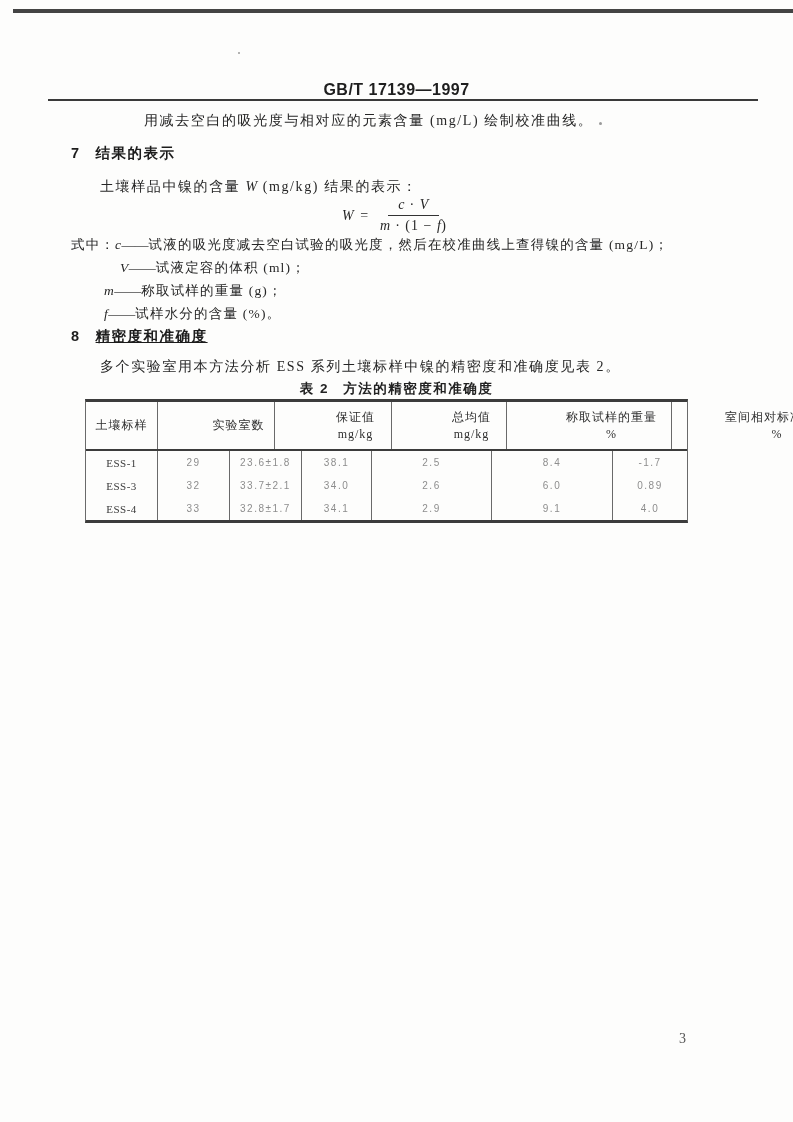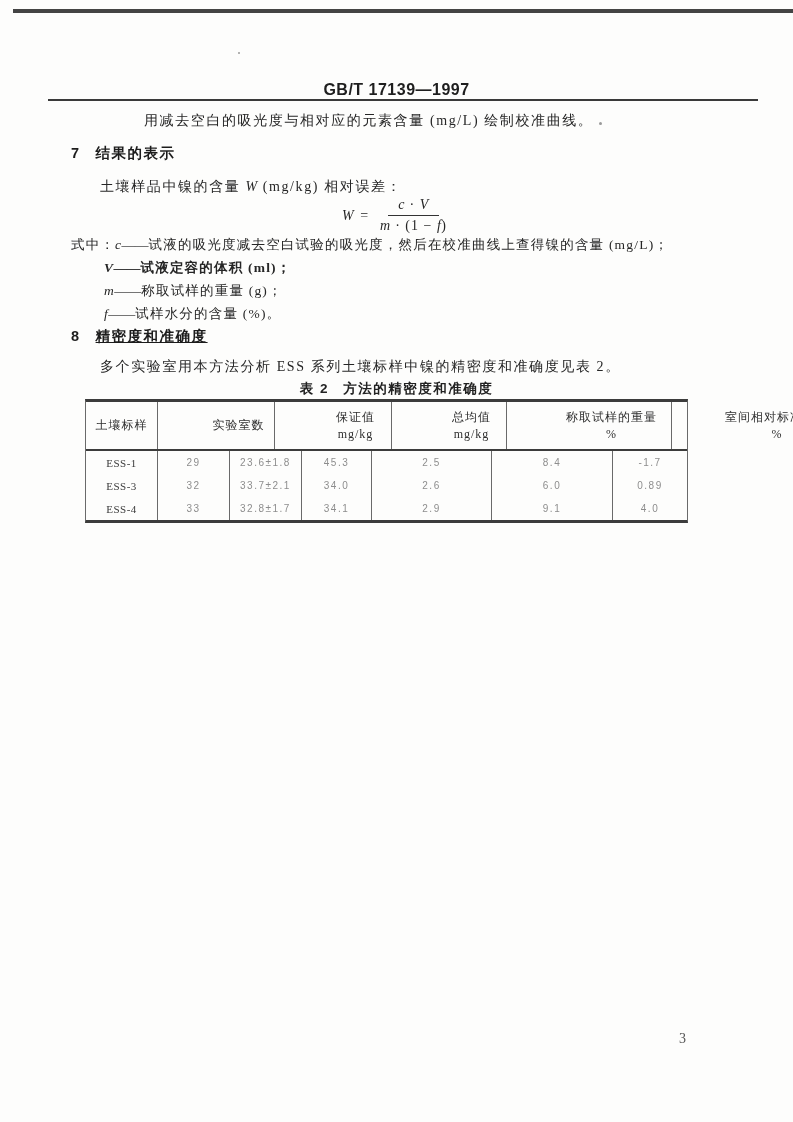--- a/index.html
+++ b/index.html
@@ -59,21 +59,21 @@
   .fraction{display:inline-flex;flex-direction:column;align-items:center;text-align:center;}
   .fraction .num{padding:0 10px 2px 10px;border-bottom:1.5px solid #333;line-height:16px;letter-spacing:1px;}
   .fraction .den{padding:2px 4px 0 4px;line-height:16px;letter-spacing:1px;}
 
   
   .def-line{
     position:absolute;
     font-size:13.5px;letter-spacing:1.2px;color:#262626;white-space:nowrap;line-height:19px;
   }
   .def-c{top:235px;left:71px;}
-  .def-v{top:258px;left:104px;font-weight:bold;}
+  .def-v{top:258px;left:120px;}
   .def-m{top:281px;left:104px;}
   .def-f{top:304px;left:104px;}
   .def-line .dash{letter-spacing:0;}
 
   
   .tbl-caption{
     position:absolute;top:380px;left:0;width:100%;text-align:center;
     font-family:"Liberation Sans","DejaVu Sans",sans-serif;
     font-weight:bold;font-size:13.5px;letter-spacing:1.5px;color:#222;
   }
@@ -130,21 +130,21 @@
   <div class="doc-header">GB/T 17139—1997</div>
   <div class="header-rule"></div>
 
   <div class="para p-intro">用减去空白的吸光度与相对应的元素含量 (mg/L) 绘制校准曲线。</div>
 
   <div class="sec-heading h-sec7">
     <span class="sec-num">7</span><span>结果的表示</span>
   </div>
 
   <div class="para p-formula-intro">
-    <span>土壤样品中镍的含量 </span><span class="var">W</span><span> (mg/kg) 相对误差：</span>
+    <span>土壤样品中镍的含量 </span><span class="var">W</span><span> (mg/kg) 结果的表示：</span>
   </div>
 
   <div class="formula">
     <span class="lhs var">W</span>
     <span class="eq">=</span>
     <span class="fraction">
       <span class="num"><span class="var">c</span><span> · </span><span class="var">V</span></span>
       <span class="den"><span class="var">m</span><span> · (1 − </span><span class="var">f</span><span>)</span></span>
     </span>
   </div>
@@ -208,21 +208,21 @@
       <div class="cell c0">
           <span class="td-sample">ESS-1</span>
         </div>
       <div class="cell c1">
           <span class="td-val">29</span>
         </div>
       <div class="cell c2">
           <span class="td-val">23.6±1.8</span>
         </div>
       <div class="cell c3">
-          <span class="td-val">45.3</span>
+          <span class="td-val">38.1</span>
         </div>
       <div class="cell c4">
           <span class="td-val">2.5</span>
         </div>
       <div class="cell c5">
           <span class="td-val">8.4</span>
         </div>
       <div class="cell c6">
           <span class="td-val">-1.7</span>
         </div>

